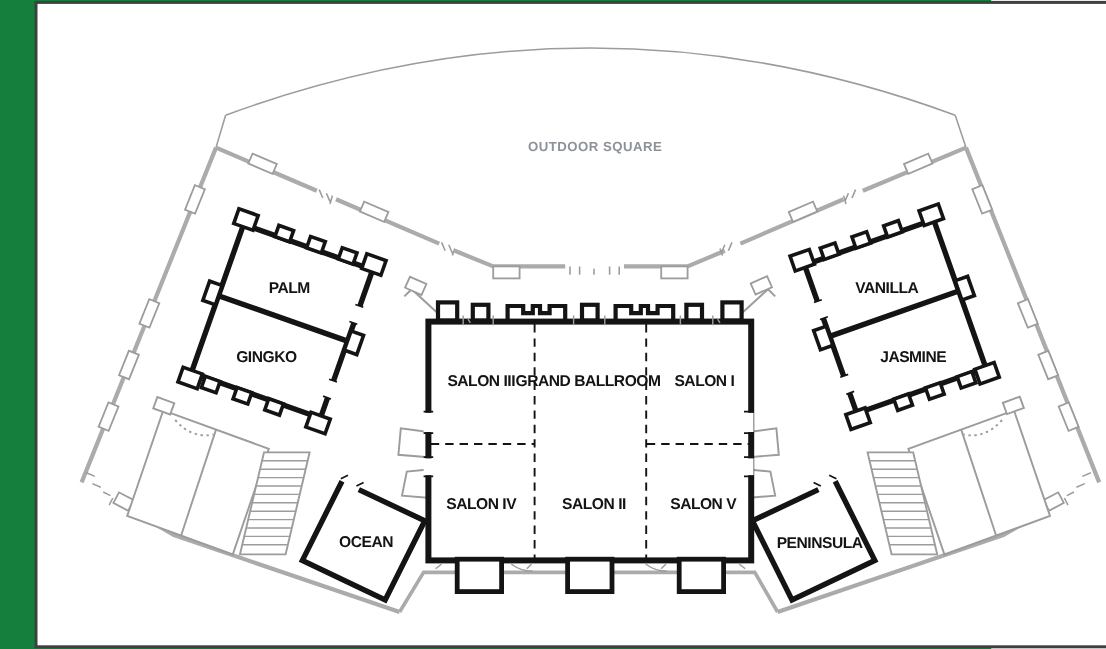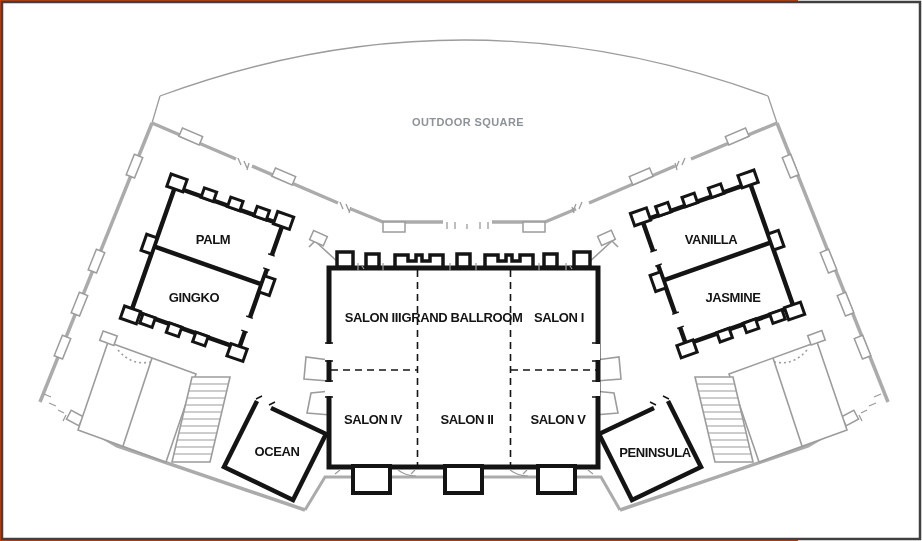--- a/index.html
+++ b/index.html
@@ -1,18 +1,19 @@
 <!DOCTYPE html>
 <html><head>
 <meta charset="utf-8">
 <style>
   html,body{margin:0;padding:0;background:#fff;}
   .plan-wrap{
-    width:798px;height:541px;position:relative;background:#c2410c;
+    width:798px;height:541px;position:relative;background:#15803d;
     font-family:"Liberation Sans", sans-serif;
+    padding-left:28px;
   }
   svg{display:block;}
   text{
     font-family:"Liberation Sans", sans-serif;
     font-weight:bold;
     fill:#141414;
     letter-spacing:-0.4px;
   }
   .room-label{font-size:13px;}
   .outdoor-label{font-size:11px;fill:#8d9298;letter-spacing:0.4px;}

